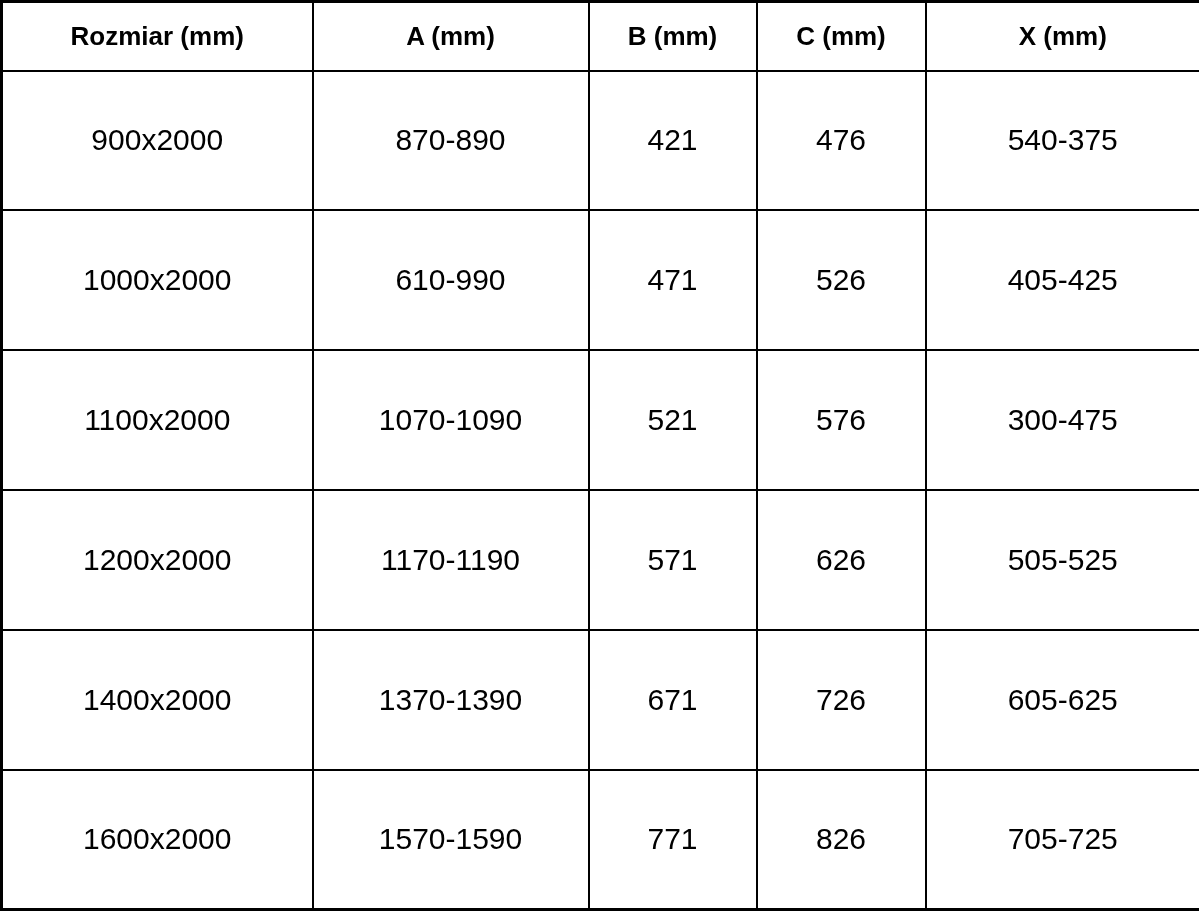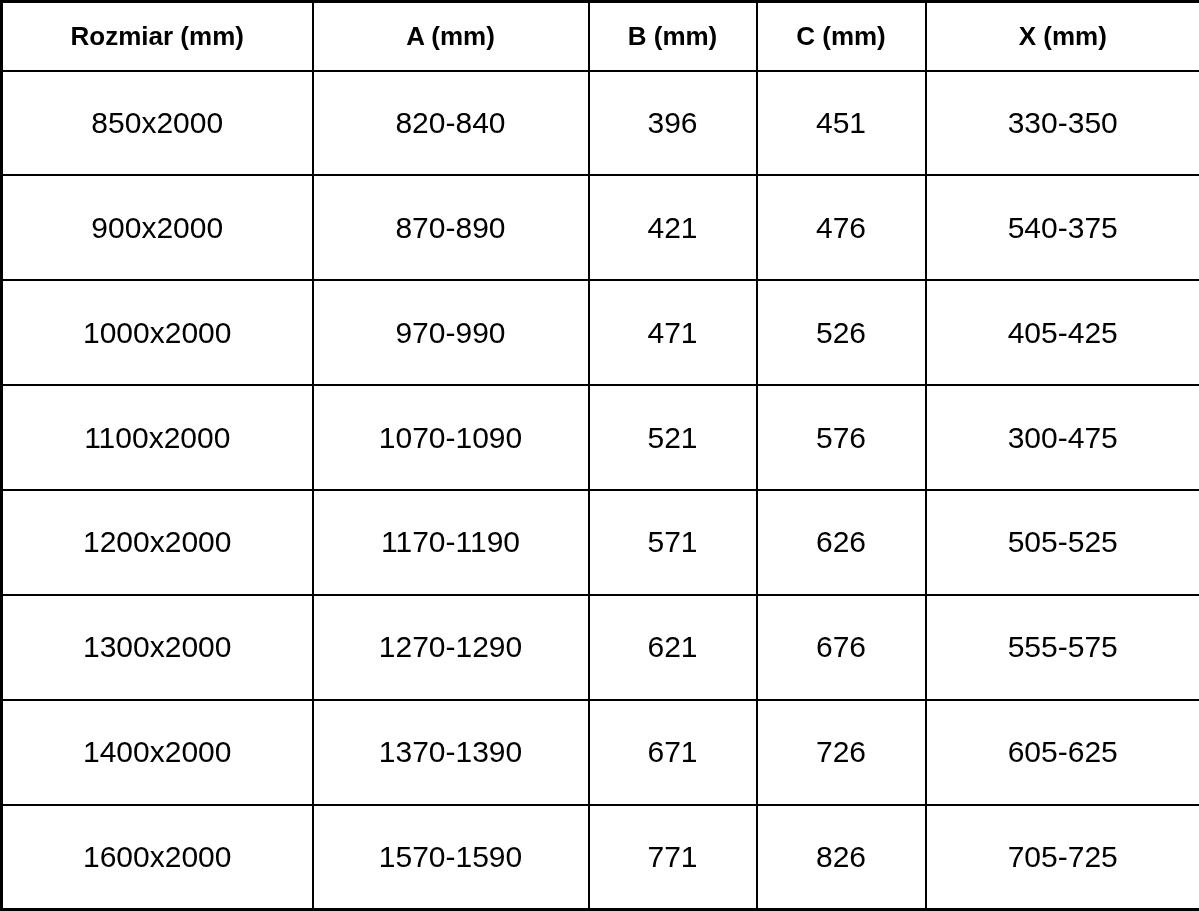--- a/index.html
+++ b/index.html
@@ -68,62 +68,48 @@
     <tr>
         <th>Rozmiar (mm)</th>
         <th>A (mm)</th>
         <th>B (mm)</th>
         <th>C (mm)</th>
         <th>X (mm)</th>
       </tr>
   </thead>
   <tbody>
       <tr>
-        <td>850x2000</td>
-        <td>820-840</td>
-        <td>396</td>
-        <td>451</td>
-        <td>330-350</td>
-      </tr>
-      <tr>
         <td>900x2000</td>
         <td>870-890</td>
         <td>421</td>
         <td>476</td>
         <td>540-375</td>
       </tr>
       <tr>
         <td>1000x2000</td>
-        <td>970-990</td>
+        <td>610-990</td>
         <td>471</td>
         <td>526</td>
         <td>405-425</td>
       </tr>
       <tr>
         <td>1100x2000</td>
         <td>1070-1090</td>
         <td>521</td>
         <td>576</td>
         <td>300-475</td>
       </tr>
       <tr>
         <td>1200x2000</td>
         <td>1170-1190</td>
         <td>571</td>
         <td>626</td>
         <td>505-525</td>
       </tr>
       <tr>
-        <td>1300x2000</td>
-        <td>1270-1290</td>
-        <td>621</td>
-        <td>676</td>
-        <td>555-575</td>
-      </tr>
-      <tr>
         <td>1400x2000</td>
         <td>1370-1390</td>
         <td>671</td>
         <td>726</td>
         <td>605-625</td>
       </tr>
       <tr>
         <td>1600x2000</td>
         <td>1570-1590</td>
         <td>771</td>

